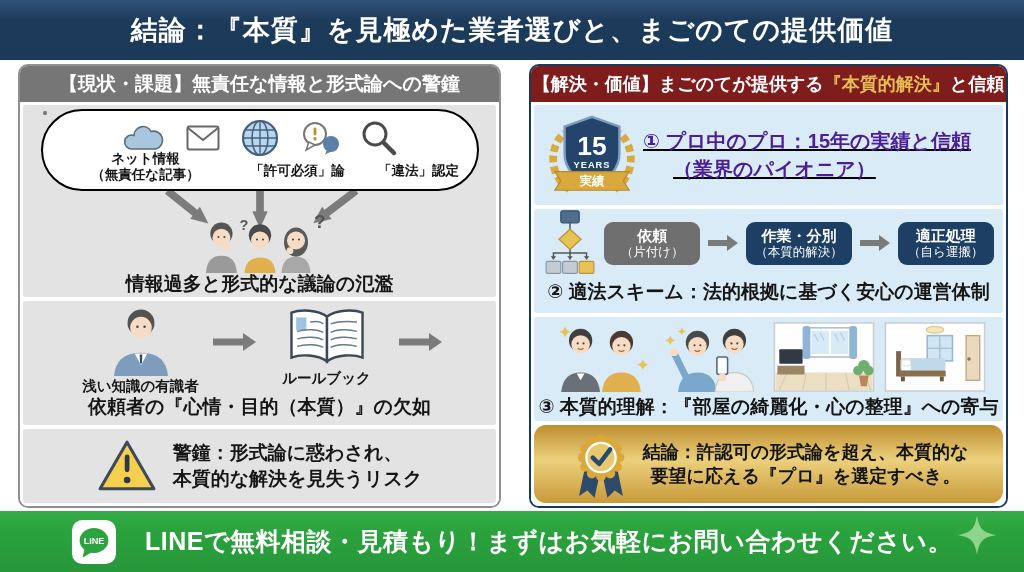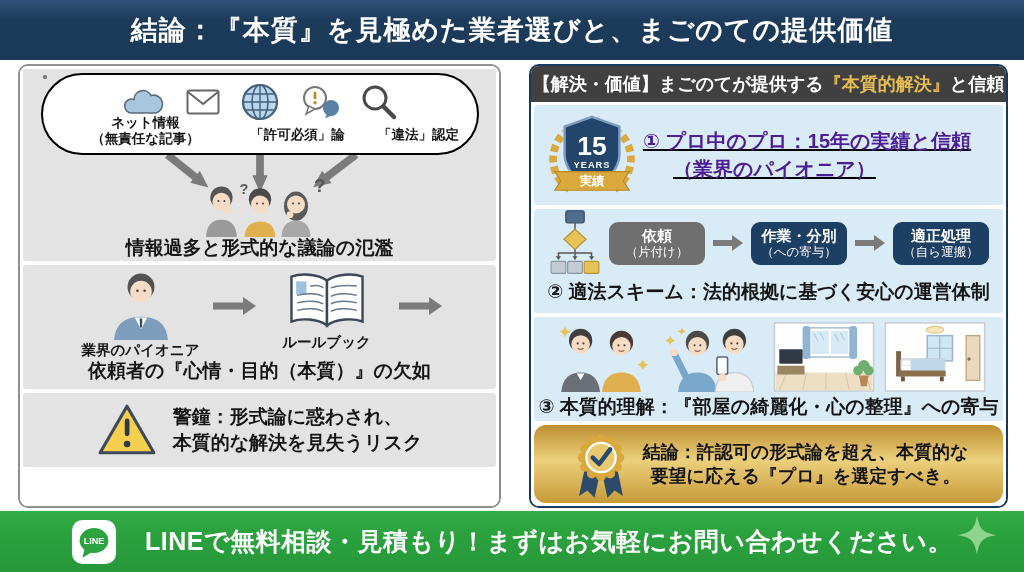--- a/index.html
+++ b/index.html
@@ -14,21 +14,21 @@
   .title-bar h1 { color:#ffffff; font-size:27px; font-weight:bold; letter-spacing:1px; }
 
   
   .panel { position:absolute; top:64px; height:444px; border-radius:10px; overflow:hidden;
     display:flex; flex-direction:column; background:#fff; }
   .panel.left  { left:18px;  width:483px; border:2px solid #8f8f8f; }
   .panel.right { left:529px; width:479px; border:2px solid #16395d; }
   .panel-header { flex:0 0 36px; display:flex; align-items:center; justify-content:center;
     font-weight:bold; color:#fff; }
   .left  .panel-header { background:#767676; font-size:19px; }
-  .right .panel-header { background:#404040; font-size:18px; }
+  .right .panel-header { background:#7f1d1d; font-size:18px; }
   .gold-text { color:#e6bd55; }
   .panel-body { flex:1; display:flex; flex-direction:column; gap:4px; padding:3px; background:#fff; }
   .sec { border-radius:3px; overflow:hidden; }
   .left  .sec { background:#e3e3e3; }
   .right .sec { background:#d9ebf7; }
 
   .caption { text-align:center; font-weight:bold; color:#161616; font-size:19px; line-height:1.15; }
 
   
   .sec-cloud { flex:0 0 192px; display:flex; flex-direction:column; align-items:center; }
@@ -85,20 +85,21 @@
 </head>
 <body>
 
 <div class="stage">
 
   <header class="title-bar">
     <h1>結論：『本質』を見極めた業者選びと、まごのての提供価値</h1>
   </header>
 
   <section class="panel left">
+    <div class="panel-header">【現状・課題】無責任な情報と形式論への警鐘</div>
     <div class="panel-body">
 
       <div class="sec sec-cloud">
         <div class="cloud">
           <div class="cloud-icons">
             <svg width="44" height="32" viewBox="0 0 44 32">
               <path d="M10 27 a7 7 0 1 1 2-13.6 A9 9 0 0 1 29 9.5 A7.3 7.3 0 0 1 34 27 Z" fill="#a9c6df" stroke="#5a6b7a" stroke-width="1.6"></path>
             </svg>
             <svg width="34" height="26" viewBox="0 0 34 26">
               <rect x="1.5" y="1.5" width="31" height="23" rx="2" fill="#ffffff" stroke="#666" stroke-width="2"></rect>
@@ -173,21 +174,21 @@
           <div class="flow-item">
             <svg width="66" height="70" viewBox="0 0 72 78">
               <circle cx="36" cy="19" r="15" fill="#525252"></circle>
               <circle cx="36" cy="24" r="12" fill="#f6dcc4"></circle>
               <circle cx="32" cy="23" r="1.4" fill="#444"></circle>
                 <circle cx="40" cy="23" r="1.4" fill="#444"></circle>
               <path d="M6,78 q2,-26 30,-26 q28,0 30,26 Z" fill="#7e9dbd"></path>
               <polygon points="29,53 43,53 36,66" fill="#ffffff"></polygon>
               <polygon points="34.5,54 37.5,54 37,64 35,64" fill="#2e4a6b"></polygon>
             </svg>
-            <div class="lbl">業界のパイオニア</div>
+            <div class="lbl">浅い知識の有識者</div>
           </div>
           <div class="h-arrow">
             <svg width="46" height="20" viewBox="0 0 46 20">
               <line x1="2" y1="10" x2="32" y2="10" stroke="#7b7b7b" stroke-width="7"></line>
               <polygon points="32,1 45,10 32,19" fill="#7b7b7b"></polygon>
             </svg>
           </div>
           <div class="flow-item">
             <svg width="86" height="62" viewBox="0 0 92 64">
               <path d="M46,10 C36,3 18,2 8,6 V54 C18,50 36,51 46,58 Z" fill="#ffffff" stroke="#3c4856" stroke-width="2.6"></path>
@@ -265,21 +266,21 @@
           <div class="scheme-box box-gray">
             <div class="t1">依頼</div>
             <div class="t2">（片付け）</div>
           </div>
           <svg width="32" height="18" viewBox="0 0 32 18">
             <line x1="1" y1="9" x2="20" y2="9" stroke="#7b7b7b" stroke-width="6"></line>
             <polygon points="20,1 31,9 20,17" fill="#7b7b7b"></polygon>
           </svg>
           <div class="scheme-box box-navy">
             <div class="t1">作業・分別</div>
-            <div class="t2">（への寄与）</div>
+            <div class="t2">（本質的解決）</div>
           </div>
           <svg width="32" height="18" viewBox="0 0 32 18">
             <line x1="1" y1="9" x2="20" y2="9" stroke="#7b7b7b" stroke-width="6"></line>
             <polygon points="20,1 31,9 20,17" fill="#7b7b7b"></polygon>
           </svg>
           <div class="scheme-box box-navy">
             <div class="t1">適正処理</div>
             <div class="t2">（自ら運搬）</div>
           </div>
         </div>

